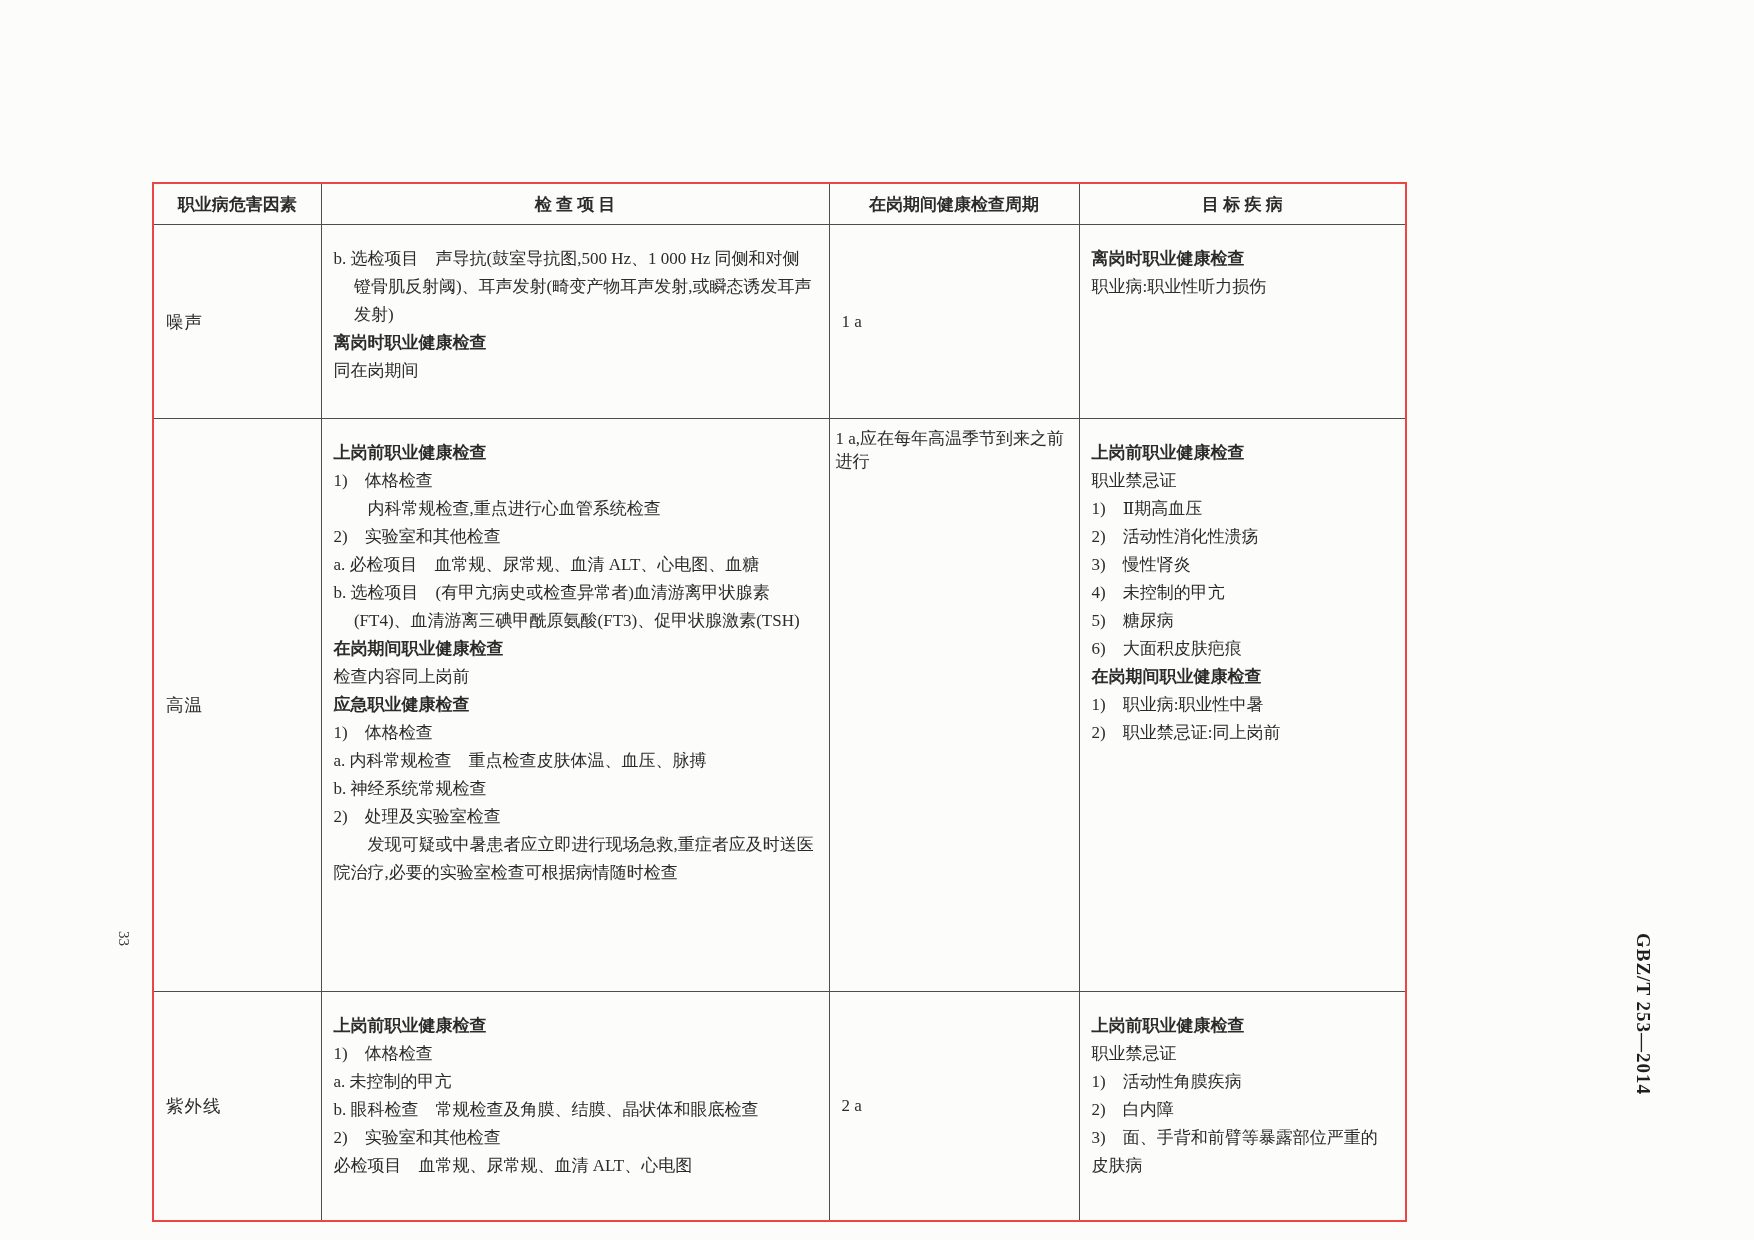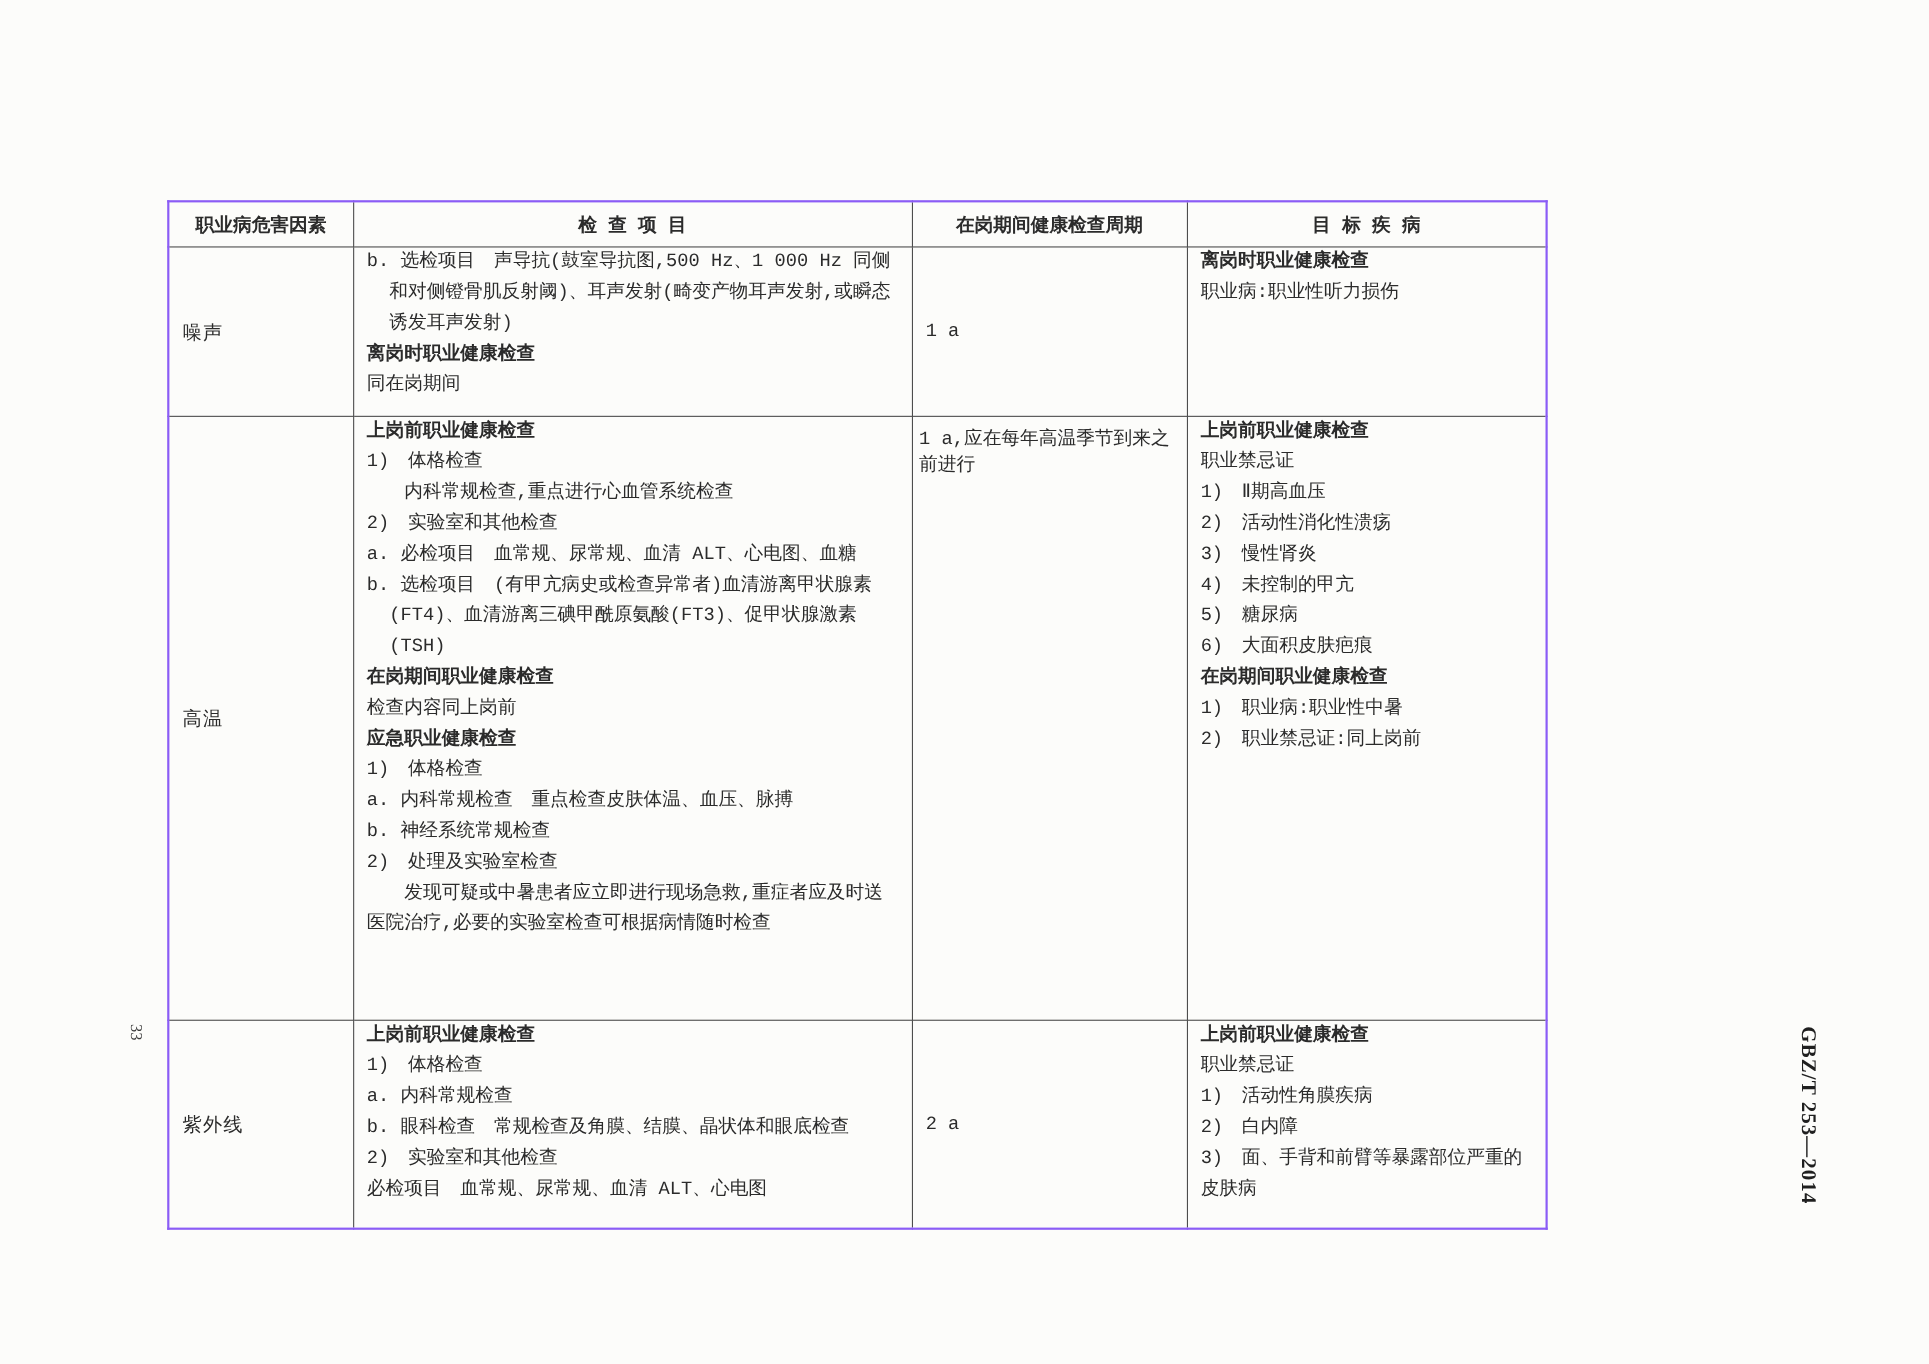--- a/index.html
+++ b/index.html
@@ -16,23 +16,23 @@
     text-align:center;font-size:19px;font-weight:700;letter-spacing:2px;
   }
   table.std{
     position:absolute;left:152px;top:182px;width:1253px;
     border-collapse:collapse;table-layout:fixed;
     font-size:17px;
   }
   table.std th,table.std td{
     border:1px solid #4d4d4d;
     vertical-align:top;
-    padding:0 12px;
+    padding:20px 12px;
   }
-  table.std{border:2px solid #8b5cf6;font-family:Liberation Mono, monospace;}
+  table.std{border:2px solid #ef4444;}
   col.c1{width:168px;}
   col.c2{width:508px;}
   col.c3{width:250px;}
   col.c4{width:327px;}
   th{
     font-weight:700;font-size:17px;
     text-align:center;vertical-align:middle !important;
     height:32px;padding:4px 6px !important;
     white-space:nowrap;
   }
@@ -132,21 +132,21 @@
             <p class="line bold">在岗期间职业健康检查</p>
             <p class="line plain">1)　职业病:职业性中暑</p>
             <p class="line plain">2)　职业禁忌证:同上岗前</p>
           </td>
       </tr>
       <tr class="r-uv">
         <td class="factor">紫外线</td>
         <td class="items">
             <p class="line bold">上岗前职业健康检查</p>
             <p class="line plain">1)　体格检查</p>
-            <p class="line hang">a. 内科常规检查</p>
+            <p class="line hang">a. 未控制的甲亢</p>
             <p class="line hang">b. 眼科检查　常规检查及角膜、结膜、晶状体和眼底检查</p>
             <p class="line plain">2)　实验室和其他检查</p>
             <p class="line plain">必检项目　血常规、尿常规、血清 ALT、心电图</p>
           </td>
         <td class="period">2 a</td>
         <td class="items">
             <p class="line bold">上岗前职业健康检查</p>
             <p class="line plain">职业禁忌证</p>
             <p class="line plain">1)　活动性角膜疾病</p>
             <p class="line plain">2)　白内障</p>

